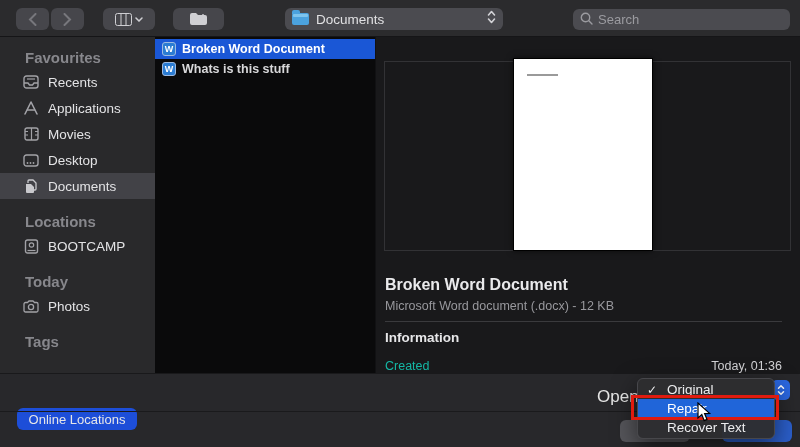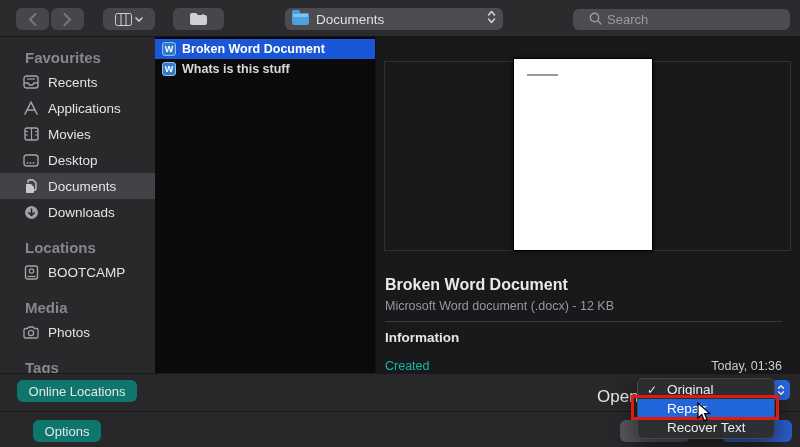--- a/index.html
+++ b/index.html
@@ -16,21 +16,21 @@
   .tb-btn svg { display:block; }
   .popup { position:absolute; left:285px; top:8px; width:218px; height:22px; background:#4b4b50;
            border-radius:6px; display:flex; align-items:center; padding:0 7px; }
   .popup .lbl { color:#e0e0e2; font-size:13.5px; margin-left:7px; flex:1; }
   .folder-mini { width:17px; height:12px; background:#4ba2de; border-radius:2px; position:relative; }
   .folder-mini:before { content:""; position:absolute; left:0; top:-3px; width:8px; height:4px;
                         background:#4ba2de; border-radius:2px 2px 0 0; }
   .folder-mini:after { content:""; position:absolute; left:1px; top:1px; right:1px; height:3px;
                        background:#7ec3ec; border-radius:1px; }
   .search { position:absolute; left:573px; top:9px; width:217px; height:21px; background:#4b4b50;
-            border-radius:6px; display:flex; align-items:center; padding:0 16px; }
+            border-radius:6px; display:flex; align-items:center; padding:0 7px; }
   .search input { background:transparent; border:none; outline:none; color:#e0e0e2;
                   font-size:13px; width:100%; margin-left:5px; font-family:inherit; }
   .search input::placeholder { color:#9b9ba0; }
 
   
   .content { position:absolute; left:0; top:37px; width:800px; height:336px; display:flex; }
   .sidebar { width:155px; height:100%; background:#29292b; padding-top:12px; flex:none; }
   .s-header { color:#87878c; font-size:15px; font-weight:700; padding-left:25px;
               margin-top:14px; margin-bottom:3px; }
   .s-header:first-child { margin-top:0; }
@@ -58,22 +58,22 @@
   .pv-div { position:absolute; left:9px; top:284px; width:397px; height:1px; background:#3a3a3d; }
   .pv-info { position:absolute; left:9px; top:293px; color:#e6e6e8; font-size:13.5px; font-weight:700; }
   .pv-row { position:absolute; left:9px; top:322px; width:397px; display:flex;
             justify-content:space-between; font-size:12.5px; }
   .pv-row .k { color:#14b8a6; } .pv-row .v { color:#d2d2d5; }
 
   
   .footer { position:absolute; left:0; top:373px; width:800px; height:74px; background:#28282b;
             border-top:1px solid #19191b; }
   .footer .row-div { position:absolute; left:0; top:37px; width:800px; height:1px; background:#1a1a1c; }
-  .btn { position:absolute; height:22px; background:#0f766e; border-radius:6px; color:#e6e6e8;
-         font-size:13px; display:flex; align-items:center; justify-content:center; }
+  .btn { position:absolute; height:22px; background:#1d4ed8; border-radius:6px; color:#e6e6e8;
+         font-size:13px; display:flex; align-items:center; justify-content:center;margin-top:28px; }
   .open-label { position:absolute; left:597px; top:13px; color:#e5e5e5; font-size:17px; }
   .popup-cap { position:absolute; left:772px; top:6px; width:18px; height:20px; background:#2a67e0;
                border-radius:5px; display:flex; align-items:center; justify-content:center; }
   .btn-sliver-cancel { position:absolute; left:620px; top:46px; width:70px; height:22px;
                        background:#55555a; border-radius:6px; }
   .btn-sliver-open { position:absolute; left:722px; top:46px; width:70px; height:22px;
                      background:#2b5ec9; border-radius:6px; }
 
   
   .menu { position:absolute; left:637px; top:378px; width:138px; background:rgba(45,45,48,.97);
@@ -206,43 +206,34 @@
       <div class="s-item sel">
         <span class="s-icon">
           <svg width="15" height="15" viewBox="0 0 15 15">
               <path d="M4 4 V2 a1 1 0 0 1 1-1 h4 l3 3 v6 a1 1 0 0 1-1 1 h-1" stroke="#c9c9cd" stroke-width="1.3" fill="none"></path>
               <path d="M2 5 h5 l3 3 v5 a1 1 0 0 1-1 1 H3 a1 1 0 0 1-1-1 z" fill="#c9c9cd"></path>
             </svg>
         </span>
         <span>Documents</span>
       </div>
 
-      <div class="s-item">
-        <span class="s-icon">
-          <svg width="15" height="15" viewBox="0 0 15 15">
-              <circle cx="7.5" cy="7.5" r="6.5" fill="#a2a2a7"></circle>
-              <path d="M7.5 4 v6 M4.8 7.8 7.5 10.5 10.2 7.8" stroke="#29292b" stroke-width="1.6" fill="none" stroke-linecap="round" stroke-linejoin="round"></path>
-            </svg>
-        </span>
-        <span>Downloads</span>
-      </div>
 
       <div class="s-header">Locations</div>
       <div class="s-item">
         <span class="s-icon">
           <svg width="15" height="15" viewBox="0 0 15 15">
               <rect x="1.5" y="1" width="12" height="13" rx="2" stroke="#a2a2a7" stroke-width="1.4" fill="none"></rect>
               <circle cx="7.5" cy="6" r="2.2" stroke="#a2a2a7" stroke-width="1.2" fill="none"></circle>
               <line x1="3.5" y1="11.5" x2="11.5" y2="11.5" stroke="#a2a2a7" stroke-width="1.2"></line>
             </svg>
         </span>
         <span>BOOTCAMP</span>
       </div>
 
-      <div class="s-header">Media</div>
+      <div class="s-header">Today</div>
       <div class="s-item">
         <span class="s-icon">
           <svg width="16" height="13" viewBox="0 0 16 13">
               <path d="M1 4 a1.5 1.5 0 0 1 1.5-1.5 h2 L6 1 h4 l1.5 1.5 h2 A1.5 1.5 0 0 1 15 4 v6.5 a1.5 1.5 0 0 1-1.5 1.5 h-11 A1.5 1.5 0 0 1 1 10.5 z" stroke="#a2a2a7" stroke-width="1.3" fill="none"></path>
               <circle cx="8" cy="7" r="2.6" stroke="#a2a2a7" stroke-width="1.3" fill="none"></circle>
             </svg>
         </span>
         <span>Photos</span>
       </div>
 

